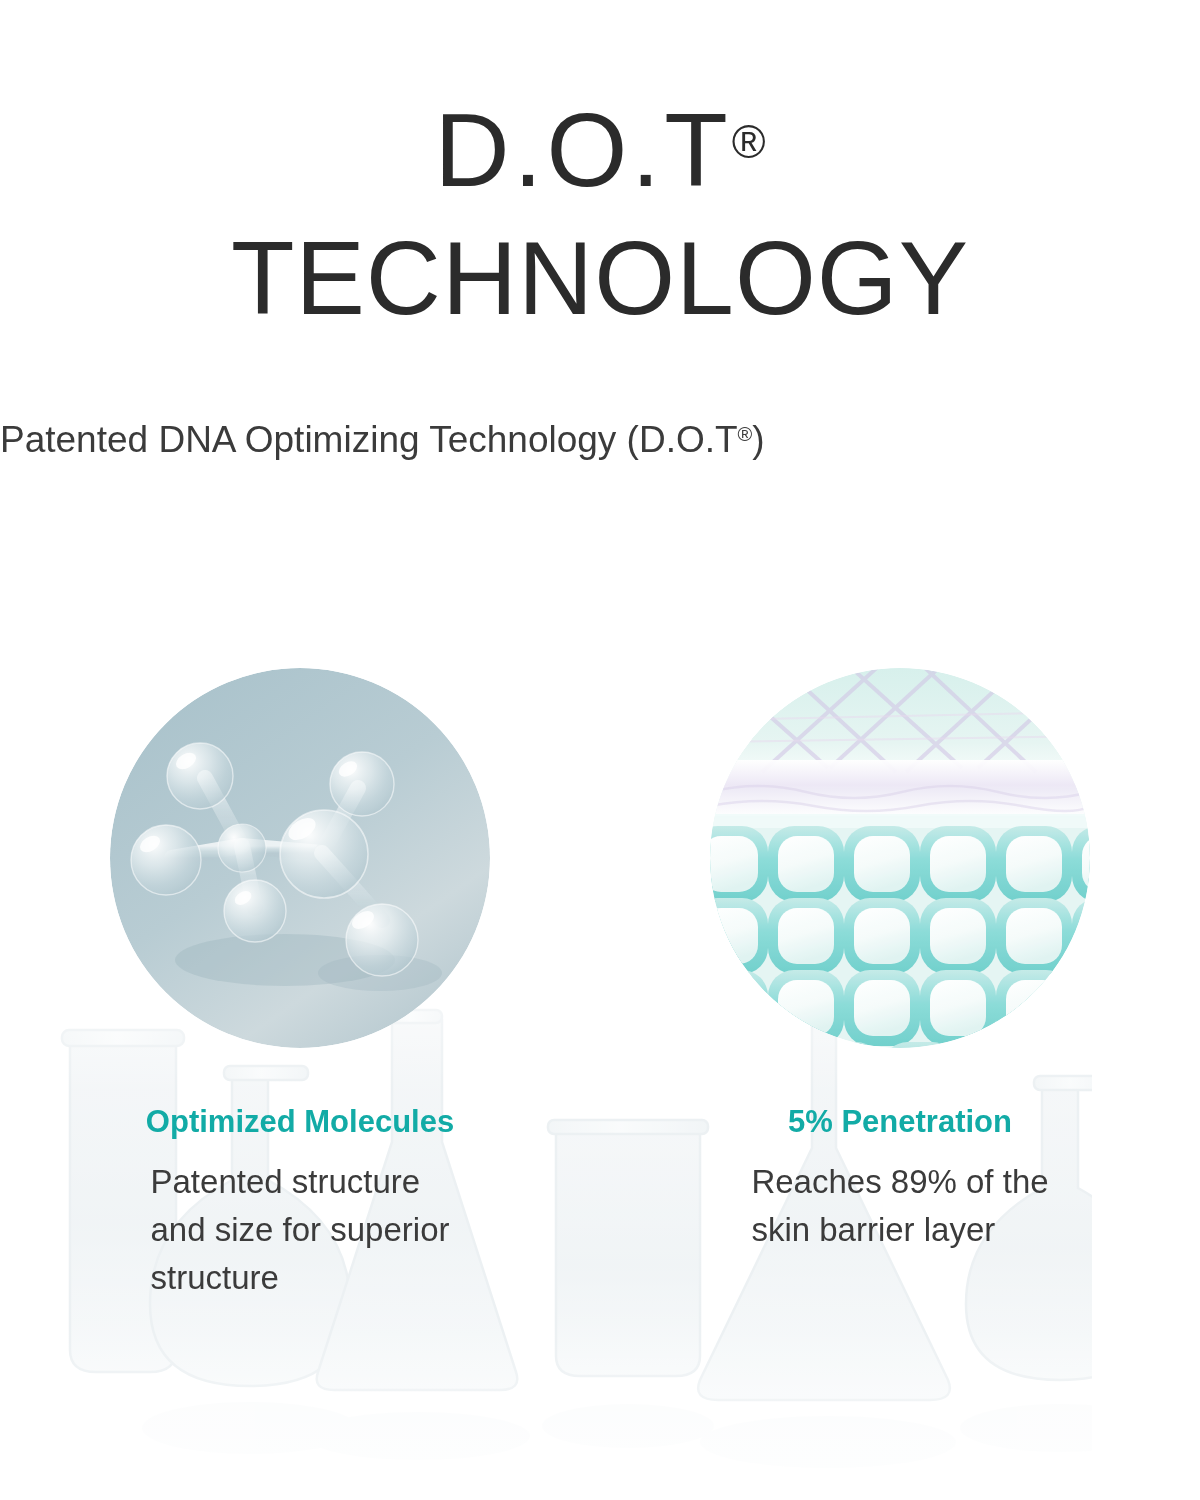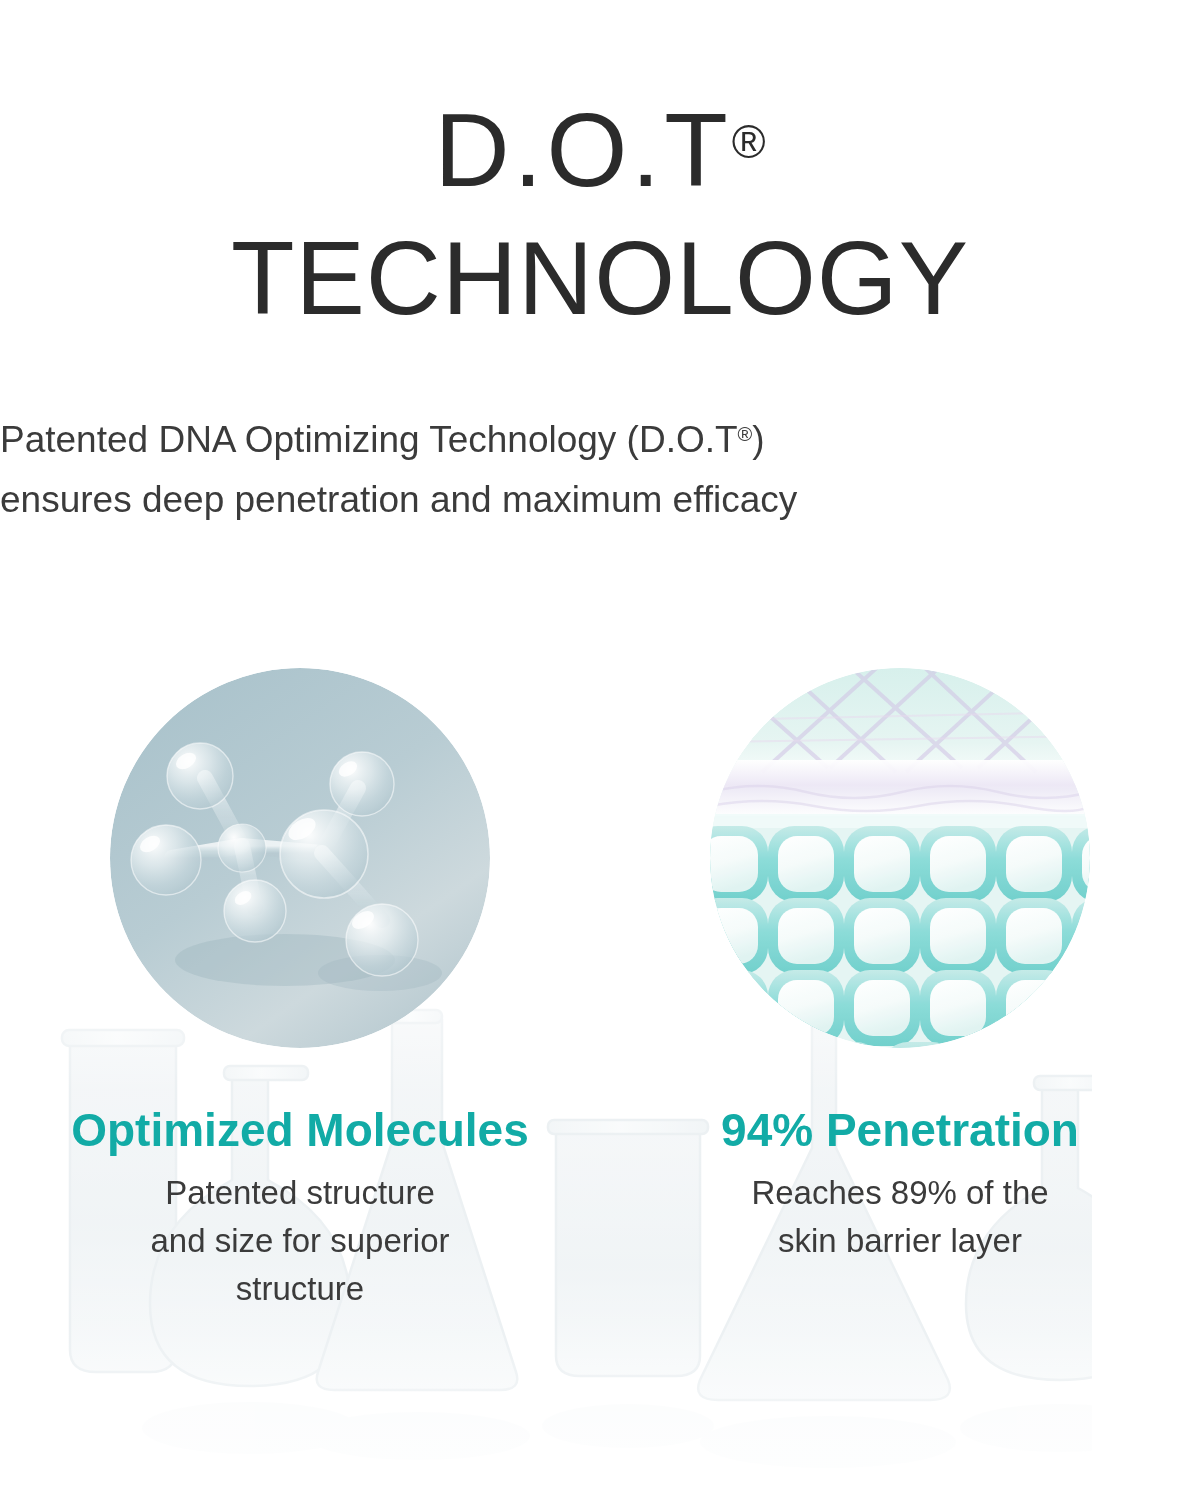--- a/index.html
+++ b/index.html
@@ -107,33 +107,32 @@
     width:380px; height:380px;
     border-radius:50%;
     overflow:hidden;
     position:relative;
     flex:none;
   }
   .circle svg { display:block; width:380px; height:380px; }
 
   .feat-title {
     margin-top:56px;
-    font-size:46px;
+    font-size:31px;
     font-weight:700;
     color:#12aba6;
     line-height:1.15;
     text-align:center;
     white-space:nowrap;
   }
   .feat-body {
-    margin-top:12px;
+    margin-top:18px;
     font-size:33px;
     line-height:48px;
     color:#3b3b3b;
-    text-align:center;
     font-weight:400;
   }
 </style>
 </head>
 <body>
 
 <div id="page">
 
   <div class="lab-bg">
     <svg viewBox="0 0 1200 620" xmlns="http://www.w3.org/2000/svg">
@@ -184,21 +183,20 @@
     <div class="bg-fade"></div>
   </div>
 
   <div class="headline">
     <div class="title-line1"><span>D.O.T</span><span class="reg">®</span></div>
     <div class="title-line2">TECHNOLOGY</div>
   </div>
 
   <div class="subtitle">
     <div><span>Patented DNA Optimizing Technology (D.O.T</span><span class="sup">®</span><span>)</span></div>
-    <div>ensures deep penetration and maximum efficacy</div>
   </div>
 
   <div class="cols">
 
     <div class="col">
       <div class="circle">
         <svg viewBox="0 0 380 380" xmlns="http://www.w3.org/2000/svg">
           <defs>
             <linearGradient id="circBg" x1="0.15" y1="0" x2="0.85" y2="1">
               <stop offset="0%" stop-color="#a9c2cb"></stop>
@@ -375,21 +373,21 @@
                 <rect x="172" y="374" width="76" height="76" rx="26" fill="url(#latticeG)"></rect>
                 <rect x="248" y="374" width="76" height="76" rx="26" fill="url(#latticeG)"></rect>
               </g>
             </g>
 
             <rect x="0" y="150" width="380" height="230" fill="#ffffff" opacity="0.10"></rect>
           </g>
         </svg>
       </div>
 
-      <div class="feat-title">94% Penetration</div>
+      <div class="feat-title">5% Penetration</div>
 
       <div class="feat-body">
         <div>Reaches 89% of the</div>
         <div>skin barrier layer</div>
       </div>
     </div>
 
   </div>
 </div>
 

